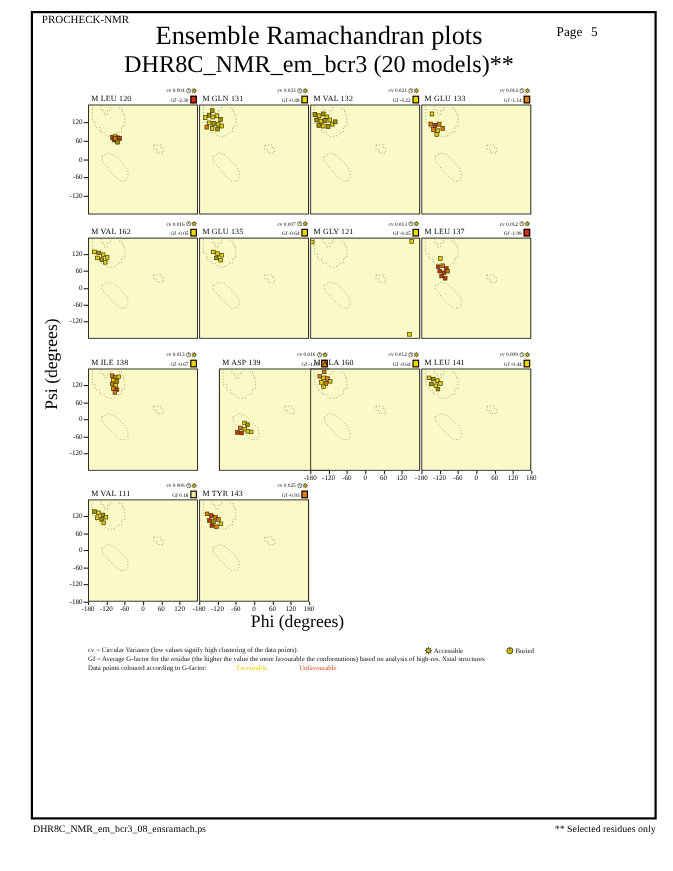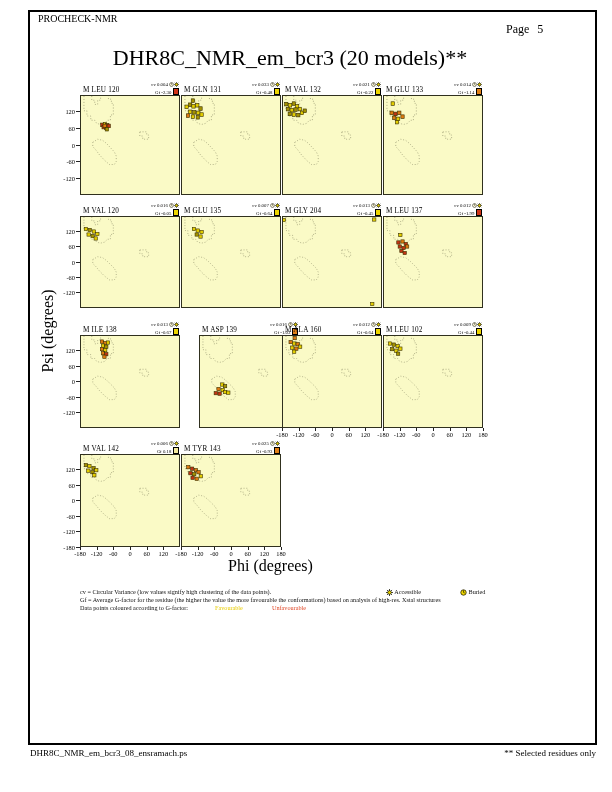--- a/index.html
+++ b/index.html
@@ -33,20 +33,21 @@
   .footer-left{position:absolute;left:30px;top:748px;font-size:9px;}
   .footer-right{position:absolute;right:16px;top:748px;font-size:9px;}
 </style>
 </head>
 <body>
 
 <div class="page">
   <div class="border-box"></div>
   <div class="procheck">PROCHECK-NMR</div>
   <div class="pageno">Page 5</div>
+  <div class="title">Ensemble Ramachandran plots</div>
   <div class="subtitle">DHR8C_NMR_em_bcr3 (20 models)**</div>
 
   <div class="psi-label">Psi (degrees)</div>
   <div class="phi-label">Phi (degrees)</div>
 
   <div id="plots">
       <div class="plot-cell" style="left: 80px; top: 82px; width: 100px; height: 113px;">
         <div class="plot-title">
           <span class="res">M LEU 120</span>
           <span class="cvgf"><span>cv 0.004 <svg width="5" height="5" viewBox="0 0 10 10">
@@ -191,21 +192,21 @@
           <rect x="10.0" y="15.3" width="3.4" height="3.4" fill="#C23414" stroke="#3a3000" stroke-width="0.6"></rect>
           <rect x="13.9" y="14.3" width="3.4" height="3.4" fill="#DE7A10" stroke="#3a3000" stroke-width="0.6"></rect>
           <rect x="8.6" y="19.0" width="3.4" height="3.4" fill="#DE7A10" stroke="#3a3000" stroke-width="0.6"></rect>
           <rect x="12.7" y="20.0" width="3.4" height="3.4" fill="#E3CE00" stroke="#3a3000" stroke-width="0.6"></rect>
           <rect x="17.2" y="17.9" width="3.4" height="3.4" fill="#DE7A10" stroke="#3a3000" stroke-width="0.6"></rect>
           <rect x="11.6" y="23.1" width="3.4" height="3.4" fill="#E3CE00" stroke="#3a3000" stroke-width="0.6"></rect>
         </svg>
       </div>
       <div class="plot-cell" style="left: 80px; top: 203px; width: 100px; height: 105px;">
         <div class="plot-title">
-          <span class="res">M VAL 120</span>
+          <span class="res">M VAL 162</span>
           <span class="cvgf"><span>cv 0.016 <svg width="5" height="5" viewBox="0 0 10 10">
                 <circle cx="5" cy="5" r="3.9" fill="#FFFBE0" stroke="#101000" stroke-width="1"></circle>
                 <line x1="5" y1="5" x2="5" y2="1.8" stroke="#101000" stroke-width="0.9"></line>
                 <line x1="5" y1="5" x2="7.1" y2="5.8" stroke="#101000" stroke-width="0.7"></line>
               </svg><svg width="5" height="5" viewBox="0 0 10 10">
                 <g stroke="#101000" stroke-width="1.1">
                   <line x1="5" y1="0" x2="5" y2="10"></line>
                   <line x1="0" y1="5" x2="10" y2="5"></line>
                   <line x1="1.4" y1="1.4" x2="8.6" y2="8.6"></line>
                   <line x1="8.6" y1="1.4" x2="1.4" y2="8.6"></line>
@@ -257,21 +258,21 @@
           </g>
           <rect x="10.5" y="10.7" width="3.4" height="3.4" fill="#E3CE00" stroke="#3a3000" stroke-width="0.6"></rect>
           <rect x="14.4" y="12.3" width="3.4" height="3.4" fill="#E3CE00" stroke="#3a3000" stroke-width="0.6"></rect>
           <rect x="18.3" y="13.8" width="3.4" height="3.4" fill="#E3CE00" stroke="#3a3000" stroke-width="0.6"></rect>
           <rect x="13.3" y="16.4" width="3.4" height="3.4" fill="#A39200" stroke="#3a3000" stroke-width="0.6"></rect>
           <rect x="17.2" y="18.5" width="3.4" height="3.4" fill="#E3CE00" stroke="#3a3000" stroke-width="0.6"></rect>
         </svg>
       </div>
       <div class="plot-cell" style="left: 282px; top: 203px; width: 100px; height: 105px;">
         <div class="plot-title">
-          <span class="res">M GLY 204</span>
+          <span class="res">M GLY 121</span>
           <span class="cvgf"><span>cv 0.013 <svg width="5" height="5" viewBox="0 0 10 10">
                 <circle cx="5" cy="5" r="3.9" fill="#FFFBE0" stroke="#101000" stroke-width="1"></circle>
                 <line x1="5" y1="5" x2="5" y2="1.8" stroke="#101000" stroke-width="0.9"></line>
                 <line x1="5" y1="5" x2="7.1" y2="5.8" stroke="#101000" stroke-width="0.7"></line>
               </svg><svg width="5" height="5" viewBox="0 0 10 10">
                 <g stroke="#101000" stroke-width="1.1">
                   <line x1="5" y1="0" x2="5" y2="10"></line>
                   <line x1="0" y1="5" x2="10" y2="5"></line>
                   <line x1="1.4" y1="1.4" x2="8.6" y2="8.6"></line>
                   <line x1="8.6" y1="1.4" x2="1.4" y2="8.6"></line>
@@ -430,21 +431,21 @@
           <rect x="9.7" y="6.0" width="3.4" height="3.4" fill="#E3CE00" stroke="#3a3000" stroke-width="0.6"></rect>
           <rect x="13.3" y="6.6" width="3.4" height="3.4" fill="#DE7A10" stroke="#3a3000" stroke-width="0.6"></rect>
           <rect x="7.7" y="10.2" width="3.4" height="3.4" fill="#E3CE00" stroke="#3a3000" stroke-width="0.6"></rect>
           <rect x="11.9" y="11.2" width="3.4" height="3.4" fill="#DE7A10" stroke="#3a3000" stroke-width="0.6"></rect>
           <rect x="15.8" y="9.2" width="3.4" height="3.4" fill="#E3CE00" stroke="#3a3000" stroke-width="0.6"></rect>
           <rect x="9.7" y="14.3" width="3.4" height="3.4" fill="#E3CE00" stroke="#3a3000" stroke-width="0.6"></rect>
         </svg>
       </div>
       <div class="plot-cell" style="left: 383px; top: 322px; width: 100px; height: 106px;">
         <div class="plot-title">
-          <span class="res">M LEU 102</span>
+          <span class="res">M LEU 141</span>
           <span class="cvgf"><span>cv 0.009 <svg width="5" height="5" viewBox="0 0 10 10">
                 <circle cx="5" cy="5" r="3.9" fill="#FFFBE0" stroke="#101000" stroke-width="1"></circle>
                 <line x1="5" y1="5" x2="5" y2="1.8" stroke="#101000" stroke-width="0.9"></line>
                 <line x1="5" y1="5" x2="7.1" y2="5.8" stroke="#101000" stroke-width="0.7"></line>
               </svg><svg width="5" height="5" viewBox="0 0 10 10">
                 <g stroke="#101000" stroke-width="1.1">
                   <line x1="5" y1="0" x2="5" y2="10"></line>
                   <line x1="0" y1="5" x2="10" y2="5"></line>
                   <line x1="1.4" y1="1.4" x2="8.6" y2="8.6"></line>
                   <line x1="8.6" y1="1.4" x2="1.4" y2="8.6"></line>
@@ -464,21 +465,21 @@
           <rect x="8.3" y="7.1" width="3.4" height="3.4" fill="#A39200" stroke="#3a3000" stroke-width="0.6"></rect>
           <rect x="12.2" y="8.6" width="3.4" height="3.4" fill="#E3CE00" stroke="#3a3000" stroke-width="0.6"></rect>
           <rect x="6.6" y="11.7" width="3.4" height="3.4" fill="#A39200" stroke="#3a3000" stroke-width="0.6"></rect>
           <rect x="10.8" y="13.3" width="3.4" height="3.4" fill="#E3CE00" stroke="#3a3000" stroke-width="0.6"></rect>
           <rect x="15.0" y="11.2" width="3.4" height="3.4" fill="#E3CE00" stroke="#3a3000" stroke-width="0.6"></rect>
           <rect x="12.7" y="16.4" width="3.4" height="3.4" fill="#A39200" stroke="#3a3000" stroke-width="0.6"></rect>
         </svg>
       </div>
       <div class="plot-cell" style="left: 80px; top: 441px; width: 100px; height: 106px;">
         <div class="plot-title">
-          <span class="res">M VAL 142</span>
+          <span class="res">M VAL 111</span>
           <span class="cvgf"><span>cv 0.006 <svg width="5" height="5" viewBox="0 0 10 10">
                 <circle cx="5" cy="5" r="3.9" fill="#FFFBE0" stroke="#101000" stroke-width="1"></circle>
                 <line x1="5" y1="5" x2="5" y2="1.8" stroke="#101000" stroke-width="0.9"></line>
                 <line x1="5" y1="5" x2="7.1" y2="5.8" stroke="#101000" stroke-width="0.7"></line>
               </svg><svg width="5" height="5" viewBox="0 0 10 10">
                 <g stroke="#101000" stroke-width="1.1">
                   <line x1="5" y1="0" x2="5" y2="10"></line>
                   <line x1="0" y1="5" x2="10" y2="5"></line>
                   <line x1="1.4" y1="1.4" x2="8.6" y2="8.6"></line>
                   <line x1="8.6" y1="1.4" x2="1.4" y2="8.6"></line>

